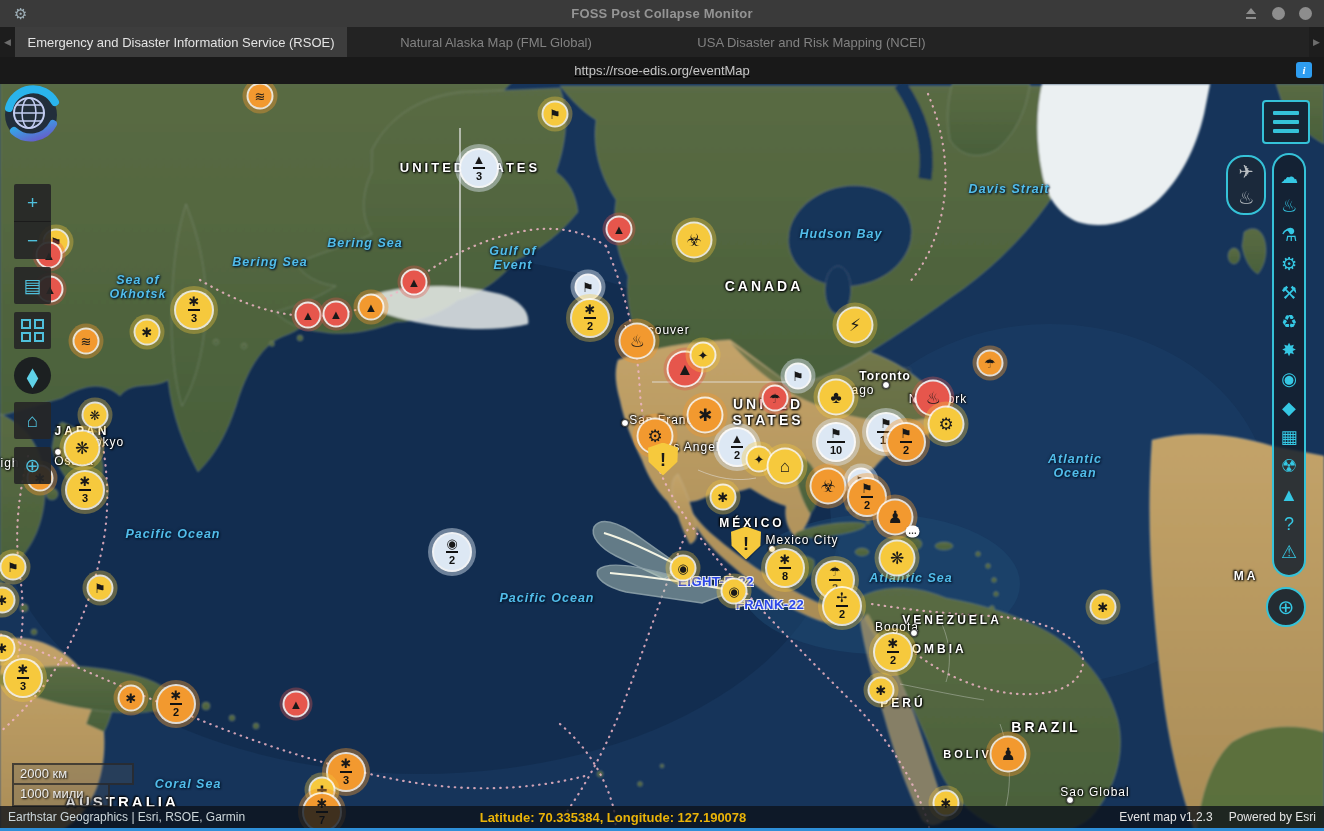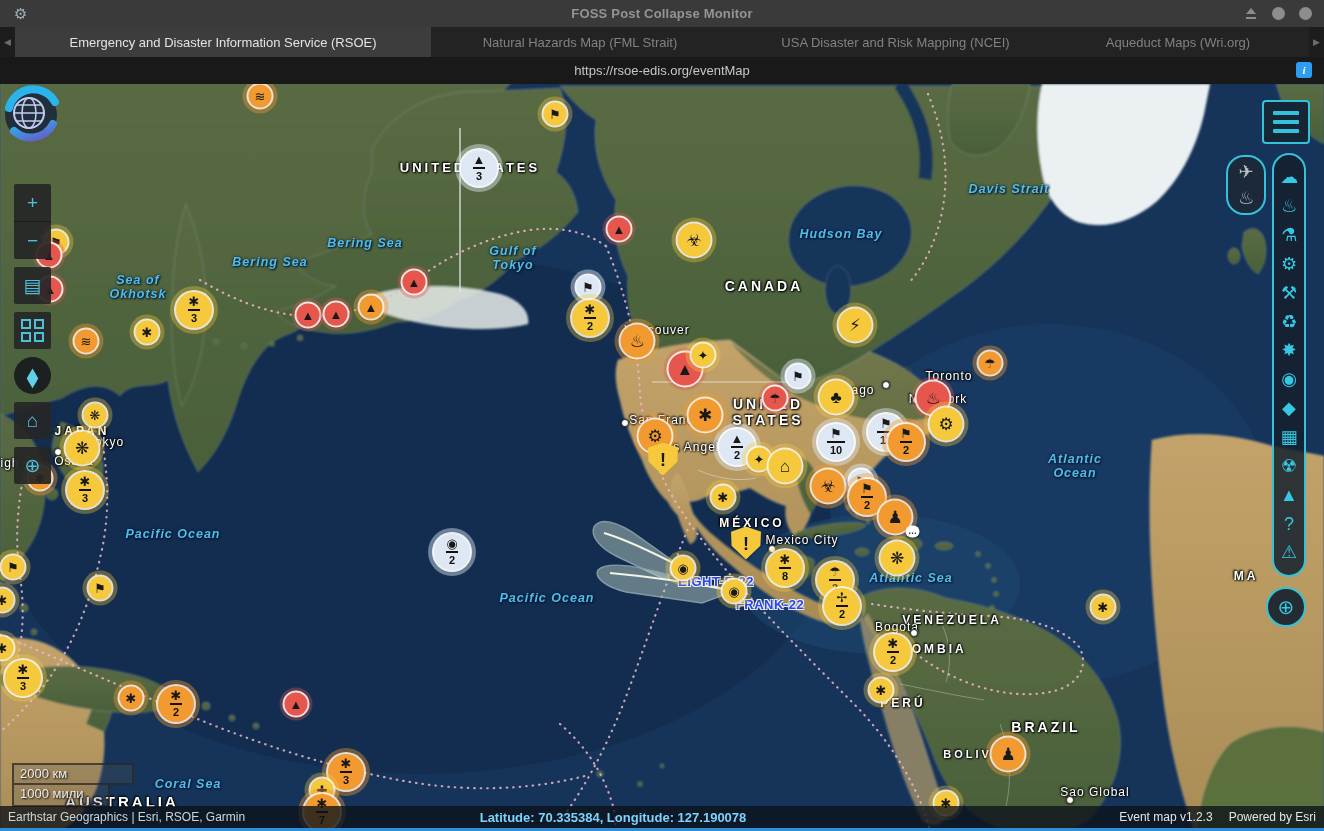--- a/index.html
+++ b/index.html
@@ -14,21 +14,21 @@
   .tb-eject{width:13px;height:11px;position:relative;}
   .tb-eject:before{content:"";position:absolute;left:1px;top:0;border-left:5px solid transparent;border-right:5px solid transparent;border-bottom:6px solid #8d8d8d;}
   .tb-eject:after{content:"";position:absolute;left:1px;bottom:0;width:10px;height:2px;background:#8d8d8d;}
   .tb-circle{width:13px;height:13px;border-radius:50%;background:#8d8d8d;}
 
   .tabbar{position:absolute;left:0;top:27px;width:100%;height:30px;background:#232323;display:flex;align-items:stretch;}
   .tab-scroll{width:15px;display:flex;align-items:center;justify-content:center;color:#6d6d6d;font-size:9px;background:#1d1d1d;}
   .tab{display:flex;align-items:center;justify-content:center;font-size:13px;color:#828282;white-space:nowrap;overflow:hidden;padding:0 10px;box-sizing:border-box;}
   .tab.active{background:#3d3d3d;color:#e3e3e3;}
 
-  .urlbar{position:absolute;left:0;top:57px;width:100%;height:27px;background:#191919;display:flex;align-items:center;justify-content:center;}
+  .urlbar{position:absolute;left:0;top:57px;width:100%;height:27px;background:#191919;display:flex;align-items:center;justify-content:center;text-decoration:underline;}
   .urlbar .url{color:#c6c6c6;font-size:13px;}
   .url-info{position:absolute;right:12px;top:5px;width:16px;height:16px;border-radius:3px;background:#2e9df0;color:#fff;font-size:11px;font-weight:bold;font-style:italic;display:flex;align-items:center;justify-content:center;font-family:"Liberation Serif",serif;}
 
   
   .map{position:absolute;left:0;top:84px;width:1324px;height:747px;overflow:hidden;background:#16345a;}
   .map svg{position:absolute;left:0;top:0;z-index:1;}
   .overlay{position:absolute;left:0;top:0;width:100%;height:100%;z-index:2;}
 
   .country-label{position:absolute;transform:translate(-50%,-50%);color:#fff;font-weight:bold;letter-spacing:3px;white-space:pre-line;text-align:center;text-shadow:0 0 3px #000,1px 1px 2px #000,-1px -1px 2px #000;}
   .city-label{position:absolute;transform:translate(-50%,-50%);color:#fff;font-size:12px;letter-spacing:1px;white-space:nowrap;text-shadow:0 0 3px #000,1px 1px 2px #000,-1px -1px 2px #000;}
@@ -72,21 +72,21 @@
   .cat-pill{position:absolute;right:18px;top:69px;width:34px;height:424px;border-radius:17px;background:rgba(20,32,46,.85);border:2px solid #35c2d8;display:flex;flex-direction:column;align-items:center;justify-content:space-around;padding:8px 0;box-sizing:border-box;z-index:5;}
   .cat-pill .ci{color:#35c8e4;font-size:18px;line-height:1;cursor:pointer;}
   .globe-btn{position:absolute;right:18px;top:503px;width:36px;height:36px;border-radius:50%;background:rgba(20,32,46,.9);border:2px solid #35c2d8;color:#35c8e4;font-size:20px;display:flex;align-items:center;justify-content:center;z-index:5;cursor:pointer;}
 
   
   .scalebox{position:absolute;left:12px;z-index:4;color:#ececec;font-size:13px;text-shadow:1px 1px 2px #000;background:rgba(90,90,90,.25);border:2px solid rgba(40,40,40,.75);box-sizing:border-box;padding:1px 6px;}
   .scale-km{top:679px;width:122px;height:22px;}
   .scale-mi{top:701px;width:98px;height:22px;border-top:none;}
   .statusbar{position:absolute;left:0;bottom:3px;width:100%;height:22px;background:rgba(13,18,26,.78);z-index:6;display:flex;align-items:center;font-size:12px;}
   .statusbar .attr{margin-left:8px;color:#ccd6da;}
-  .statusbar .coords{position:absolute;left:613px;transform:translateX(-50%);color:#7dd3fc;font-weight:bold;font-size:13px;}
+  .statusbar .coords{position:absolute;left:613px;transform:translateX(-50%);color:#eab308;font-weight:bold;font-size:13px;}
   .statusbar .right{position:absolute;right:8px;display:flex;gap:16px;color:#e4e4e4;}
   .bottomline{position:absolute;left:0;bottom:0;width:100%;height:3px;background:#2e8fd8;z-index:7;}
 </style>
 </head>
 <body>
 
 <div class="window">
 
   <div class="titlebar">
     <span class="gear">⚙</span>
@@ -94,24 +94,23 @@
     <span class="tb-right">
       <span class="tb-eject"></span>
       <span class="tb-circle"></span>
       <span class="tb-circle"></span>
     </span>
   </div>
 
   <div class="tabbar">
     <span class="tab-scroll">◀</span>
     <span id="tabs" style="display:flex;flex:1;">
-        <span class="tab active" style="width: 416px;">Emergency and Disaster Information Service (RSOE)</span>
-        <span class="tab" style="width: 298px;">Natural Hazards Map (FML Strait)</span>
+        <span class="tab active" style="width: 332px;">Emergency and Disaster Information Service (RSOE)</span>
+        <span class="tab" style="width: 298px;">Natural Alaska Map (FML Global)</span>
         <span class="tab" style="width: 333px;">USA Disaster and Risk Mapping (NCEI)</span>
-        <span class="tab" style="width: 232px;">Aqueduct Maps (Wri.org)</span>
       </span>
     <span class="tab-scroll">▶</span>
   </div>
 
   <div class="urlbar">
     <span class="url">https://rsoe-edis.org/eventMap</span>
     <span class="url-info">i</span>
   </div>
 
   <div class="map">
@@ -246,30 +245,30 @@
         <div class="country-label" style="font-size: 14px; left: 1046px; top: 643px;">BRAZIL</div>
         <div class="country-label" style="font-size: 11px; left: 976px; top: 670px;">BOLIVIA</div>
         <div class="country-label" style="font-size: 15px; left: 122px; top: 717px;">AUSTRALIA</div>
         <div class="country-label" style="font-size: 12px; left: 1246px; top: 492px;">MA</div>
         <div class="sea-label" style="left: 138px; top: 203px;">Sea of
 Okhotsk</div>
         <div class="sea-label" style="left: 270px; top: 178px;">Bering Sea</div>
         <div class="sea-label" style="left: 365px; top: 159px;">Bering Sea</div>
         <div class="sea-label" style="left: 1009px; top: 105px;">Davis Strait</div>
         <div class="sea-label" style="left: 513px; top: 174px;">Gulf of
-Tokyo</div>
+Event</div>
         <div class="sea-label" style="left: 841px; top: 150px;">Hudson Bay</div>
         <div class="sea-label" style="left: 1075px; top: 382px;">Atlantic
 Ocean</div>
         <div class="sea-label" style="left: 173px; top: 450px;">Pacific Ocean</div>
         <div class="sea-label" style="left: 547px; top: 514px;">Pacific Ocean</div>
         <div class="sea-label" style="left: 911px; top: 494px;">Atlantic Sea</div>
         <div class="sea-label" style="left: 188px; top: 700px;">Coral Sea</div>
         <div class="city-label" style="left: 657px; top: 246px;">Vancouver</div>
-        <div class="city-label" style="left: 949px; top: 292px;">Toronto</div>
+        <div class="city-label" style="left: 885px; top: 292px; font-weight: bold;">Toronto</div>
         <div class="city-label" style="left: 849px; top: 306px;">Chicago</div>
         <div class="city-label" style="left: 938px; top: 315px;">New York</div>
         <div class="city-label" style="left: 674px; top: 336px;">San Francisco</div>
         <div class="city-label" style="left: 696px; top: 363px;">Los Angeles</div>
         <div class="city-label" style="left: 106px; top: 358px;">Tokyo</div>
         <div class="city-label" style="left: 74px; top: 377px;">Osaka</div>
         <div class="city-label" style="left: 802px; top: 456px;">Mexico City</div>
         <div class="city-label" style="left: 897px; top: 543px;">Bogota</div>
         <div class="city-label" style="left: 1095px; top: 708px;">Sao Global</div>
         <div class="city-label" style="left: 10px; top: 379px;">igh</div>

